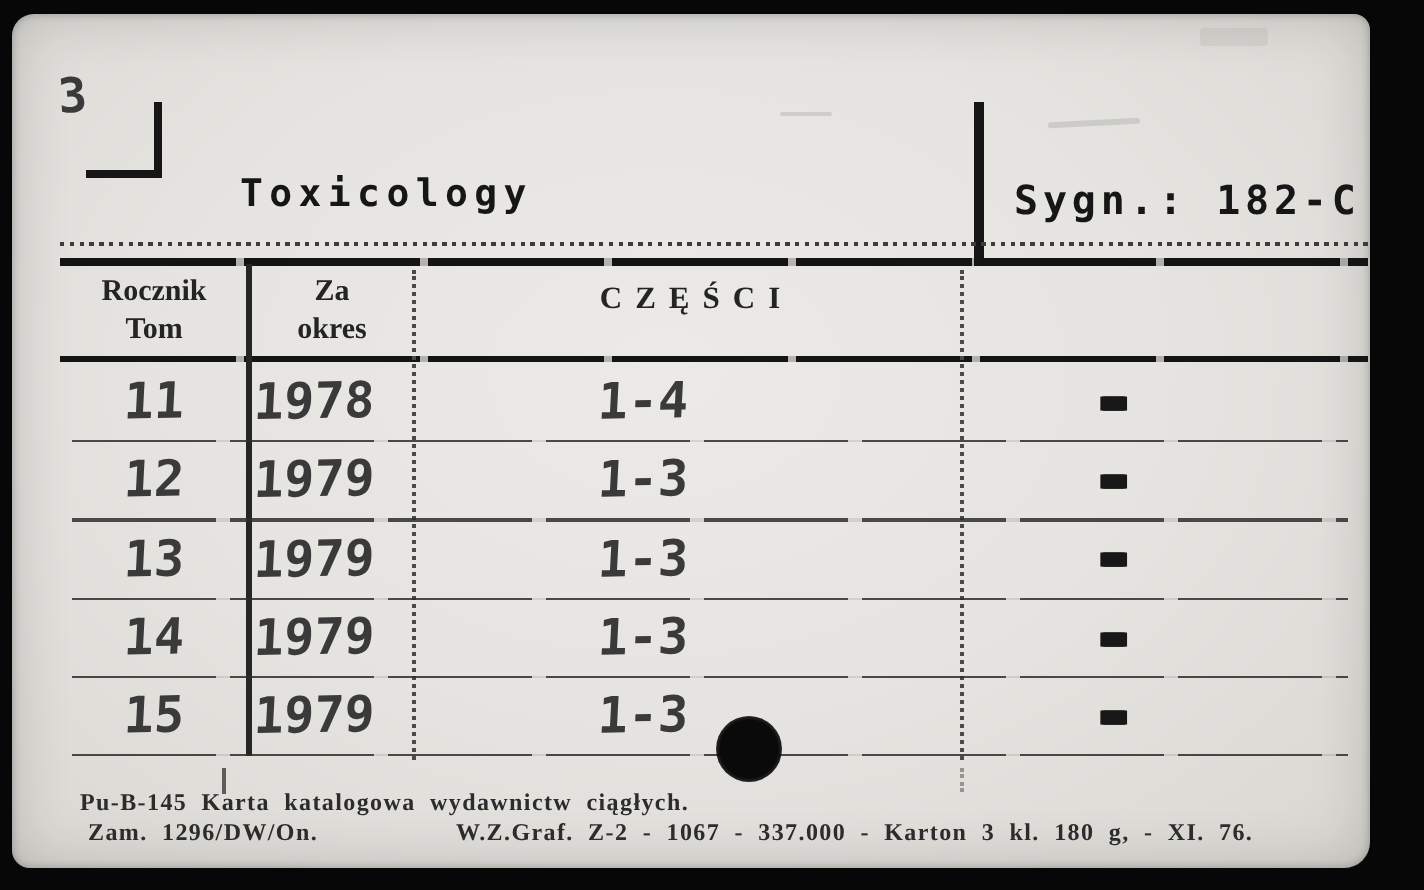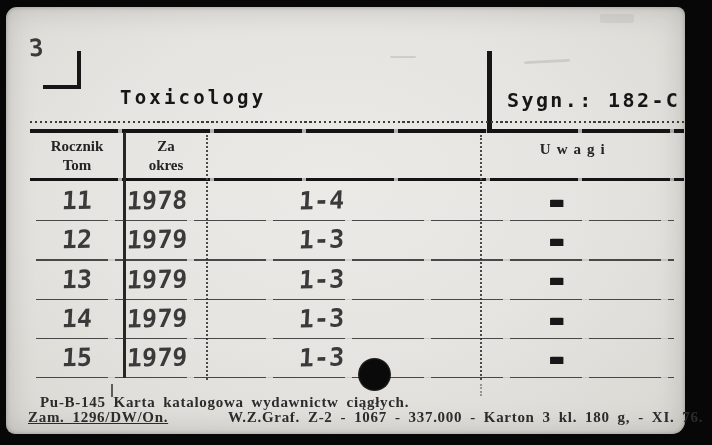--- a/index.html
+++ b/index.html
@@ -28,21 +28,21 @@
   .cell.left{justify-content:flex-start;}
   .hdr-stack{display:flex;flex-direction:column;align-items:center;justify-content:center;
              font-size:15px;line-height:19px;}
   .hdr-wide{font-size:15.5px;letter-spacing:6.5px;text-indent:6.5px;text-align:center;}
   .row-val{font-size:25px;}
   .dash{font:bold 26px "DejaVu Sans Mono",monospace;color:#181818;display:inline-block;
         transform:scale(1.45,1.9);text-shadow:0.6px 0 0 #181818,-0.6px 0 0 #181818;}
   .hole{width:33px;height:33px;border-radius:50%;
         background:radial-gradient(circle,#0a0a0a 62%,rgba(10,10,10,0.75) 78%,rgba(10,10,10,0.15) 90%,transparent 96%);}
   .smudge{background:rgba(0,0,0,0.10);border-radius:2px;}
-  .footer-text{font-size:15px;letter-spacing:0.7px;word-spacing:3.5px;color:#2c2c2c;font-weight:bold;}
+  .footer-text{font-size:12px;letter-spacing:0.7px;word-spacing:3.5px;color:#2c2c2c;font-weight:bold;}
 </style>
 </head>
 <body>
 
 <div class="photo">
   <div class="card"></div>
 
   <div class="abs smudge" style="left:390px;top:56px;width:26px;height:2px;"></div>
   <div class="abs smudge" style="left:524px;top:60px;width:46px;height:3px;transform:rotate(-3deg);"></div>
   <div class="abs smudge" style="left:600px;top:14px;width:34px;height:9px;background:rgba(0,0,0,0.05);"></div>
@@ -63,21 +63,21 @@
   <div class="abs thick-h" style="left:30px;top:129px;width:654px;height:4px;"></div>
 
   <div class="abs hdr-stack print" style="left:126px;top:134px;width:80px;height:43px;">
     <span>Za</span>
     <span>okres</span>
   </div>
   <div class="abs hdr-stack print" style="left:30px;top:134px;width:94px;height:43px;">
     <span>Rocznik</span>
     <span>Tom</span>
   </div>
-  <div class="abs print hdr-wide" style="left:482px;top:141px;width:180px;letter-spacing:6px;font-size:15px;">Uwagi</div>
+  <div class="abs print hdr-wide" style="left:208px;top:141px;width:274px;">CZĘŚCI</div>
 
   <div class="abs thick-h" style="left:30px;top:178px;width:654px;height:3px;"></div>
 
   <div class="abs solid-v" style="left:123px;top:132px;height:246px;"></div>
   <div class="abs dotted-v" style="left:206px;top:135px;height:245px;"></div>
   <div class="abs dotted-v" style="left:480px;top:135px;height:245px;"></div>
   <div class="abs bar" style="left:111px;top:384px;width:2px;height:13px;opacity:0.65;"></div>
   <div class="abs dotted-v" style="left:480px;top:384px;height:12px;opacity:0.5;"></div>
 
   <div class="abs cell" style="left:30px;top:181px;width:94px;height:39px;">
@@ -146,15 +146,15 @@
     <span class="hand hand-skew row-val">1-3</span>
     </div>
   <div class="abs cell" style="left:482px;top:338px;width:150px;height:39px;">
     <span class="dash">-</span>
     </div>
   <div class="abs thin-h" style="left:36px;top:376.5px;width:638px;"></div>
 
   <div class="abs hole" style="left:358px;top:358px;"></div>
 
   <div class="abs footer-text" style="left:40px;top:394px;">Pu-B-145 Karta katalogowa wydawnictw ciągłych.</div>
-  <div class="abs footer-text" style="left:28px;top:409px;text-decoration:underline;">Zam. 1296/DW/On.</div>
+  <div class="abs footer-text" style="left:44px;top:409px;">Zam. 1296/DW/On.</div>
   <div class="abs footer-text" style="left:228px;top:409px;font-family:Liberation Serif, serif;">W.Z.Graf. Z-2 - 1067 - 337.000 - Karton 3 kl. 180 g, - XI. 76.</div>
 </div>
 
 </body></html>

